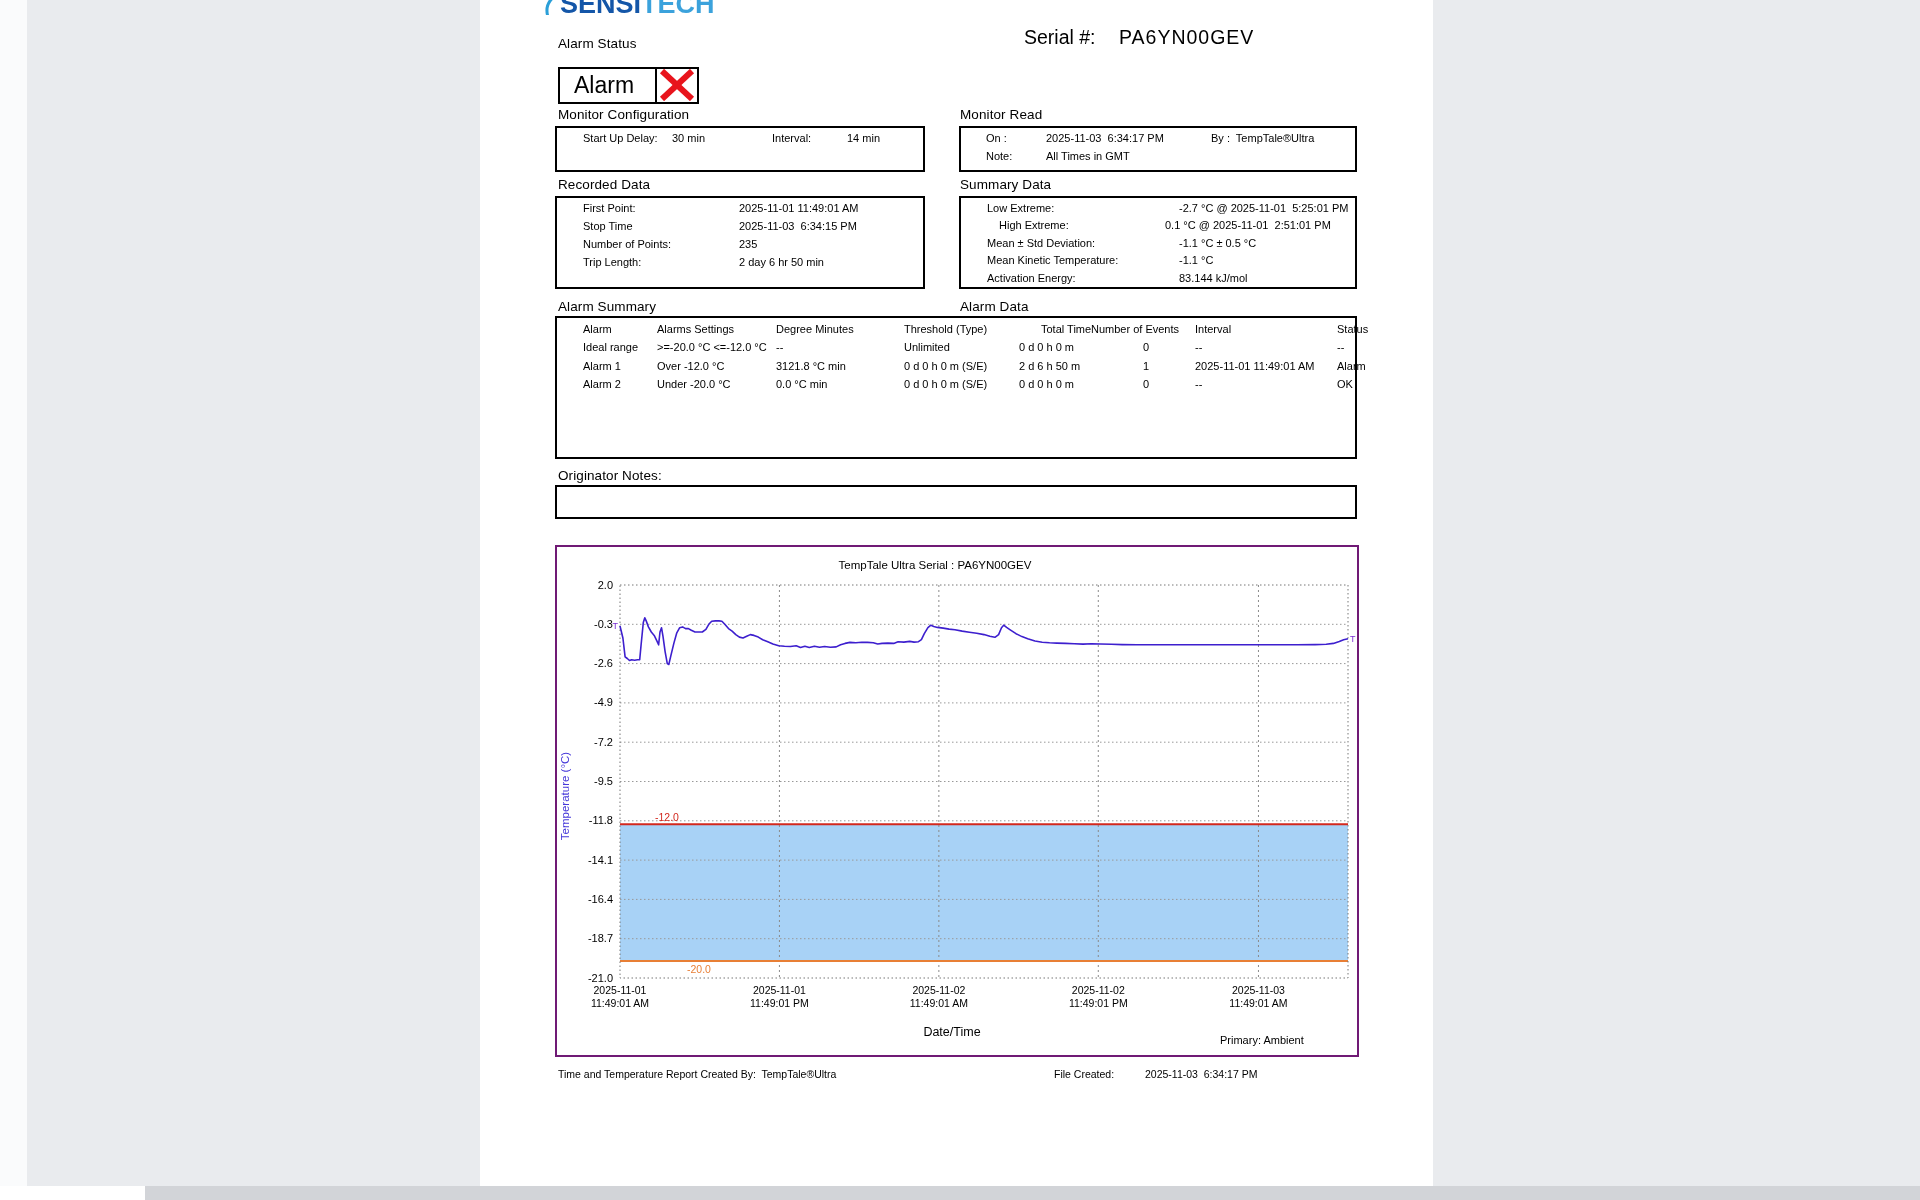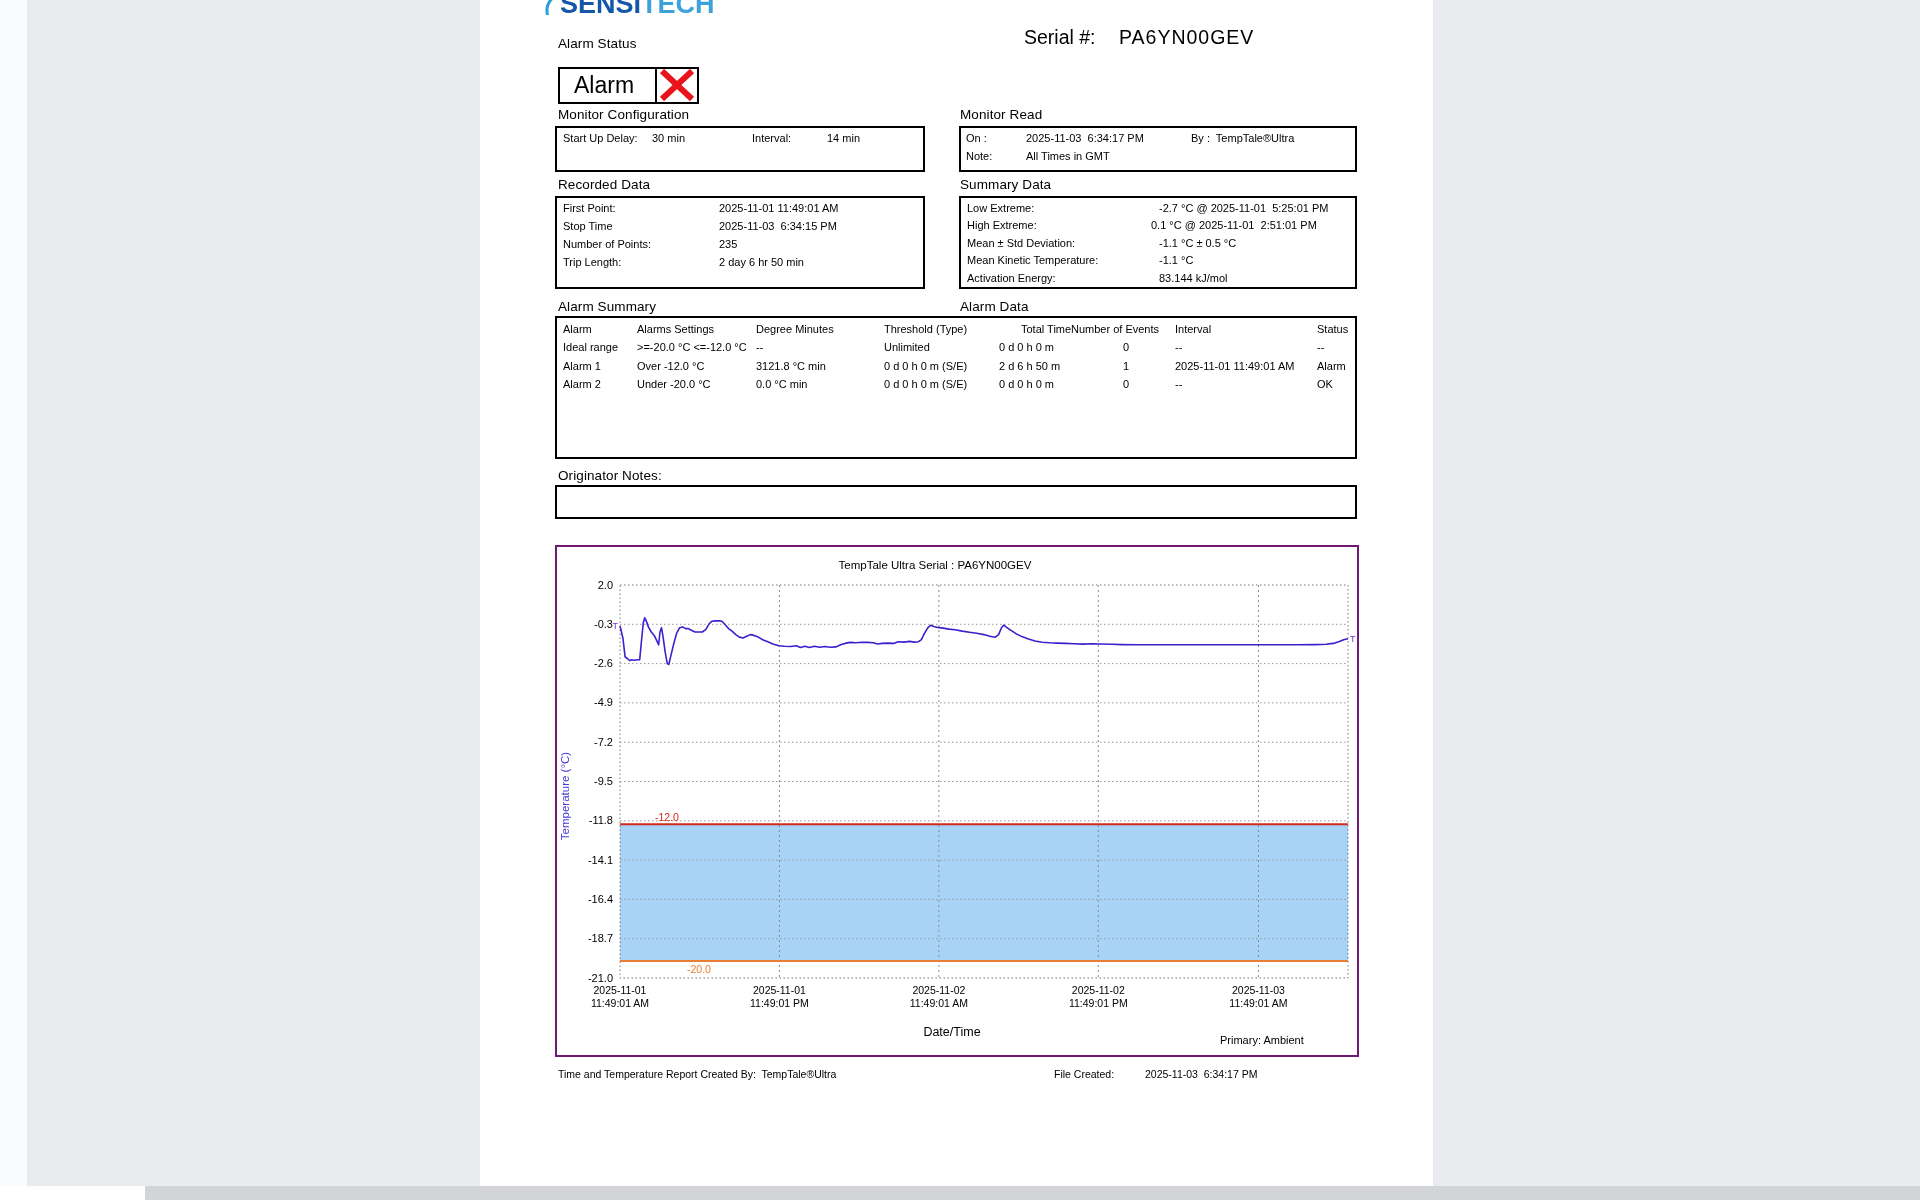--- a/index.html
+++ b/index.html
@@ -8,21 +8,21 @@
     width:1920px; height:1200px; overflow:hidden; position:relative;
     background:#e9ebee; font-family:"Liberation Sans", sans-serif; color:#000;
   }
   .left-strip { position:absolute; left:0; top:0; width:27px; height:1200px; background:#fafbfc; }
   .bottom-bar { position:absolute; left:145px; top:1186px; width:1775px; height:14px; background:#d2d4d8; }
   .bottom-corner { position:absolute; left:0; top:1186px; width:145px; height:14px; background:#fff; }
   .page { position:absolute; left:480px; top:0; width:953px; height:1186px; background:#ffffff; }
   .abs { position:absolute; }
   .sec { position:absolute; font-size:13.5px; letter-spacing:0.1px; }
   .box { position:absolute; background:#fff; border:2px solid #000; }
-  .cell { position:absolute; font-size:11px; white-space:pre; }
+  .cell { position:absolute; font-size:11px; white-space:pre;margin-left:20px; }
   .serial-label { position:absolute; left:544px; top:26px; font-size:19.5px; }
   .serial-value { position:absolute; left:639px; top:26px; font-size:19.5px; letter-spacing:1px; }
   .alarm-word { position:absolute; left:14px; top:3px; font-size:23px; }
   .alarm-xcell { position:absolute; right:0; top:0; width:42px; height:100%; border-left:2px solid #000; }
   .chart-box { position:absolute; left:75px; top:545px; width:804px; height:512px; border:2px solid #701a75; background:#fff; }
   .footer-text { position:absolute; font-size:10.5px; white-space:pre; }
 </style>
 </head>
 <body>
 
@@ -79,22 +79,22 @@
       <span class="cell" style="left: 6px; top: 40px;">Number of Points:</span>
       <span class="cell" style="left: 162px; top: 40px;">235</span>
       <span class="cell" style="left: 6px; top: 58px;">Trip Length:</span>
       <span class="cell" style="left: 162px; top: 58px;">2 day 6 hr 50 min</span>
     </div>
 
   <span class="sec" style="left:480px; top:177px;">Summary Data</span>
   <div class="box" id="summary-box" style="left:479px; top:196px; width:398px; height:93px;">
       <span class="cell" style="left: 6px; top: 3.5px;">Low Extreme:</span>
       <span class="cell" style="left: 198px; top: 3.5px;">-2.7 °C @ 2025-11-01  5:25:01 PM</span>
-      <span class="cell" style="left: 6px; top: 21.1px;">High Extreme:</span>
-      <span class="cell" style="left: 190px; top: 21.1px;">0.1 °C @ 2025-11-01  2:51:01 PM</span>
+      <span class="cell" style="left: 18px; top: 21.1px;">High Extreme:</span>
+      <span class="cell" style="left: 184px; top: 21.1px;">0.1 °C @ 2025-11-01  2:51:01 PM</span>
       <span class="cell" style="left: 6px; top: 38.7px;">Mean ± Std Deviation:</span>
       <span class="cell" style="left: 198px; top: 38.7px;">-1.1 °C ± 0.5 °C</span>
       <span class="cell" style="left: 6px; top: 56.3px;">Mean Kinetic Temperature:</span>
       <span class="cell" style="left: 198px; top: 56.3px;">-1.1 °C</span>
       <span class="cell" style="left: 6px; top: 73.9px;">Activation Energy:</span>
       <span class="cell" style="left: 198px; top: 73.9px;">83.144 kJ/mol</span>
     </div>
 
   <span class="sec" style="left:78px; top:299px;">Alarm Summary</span>
   <span class="sec" style="left:480px; top:299px;">Alarm Data</span>

